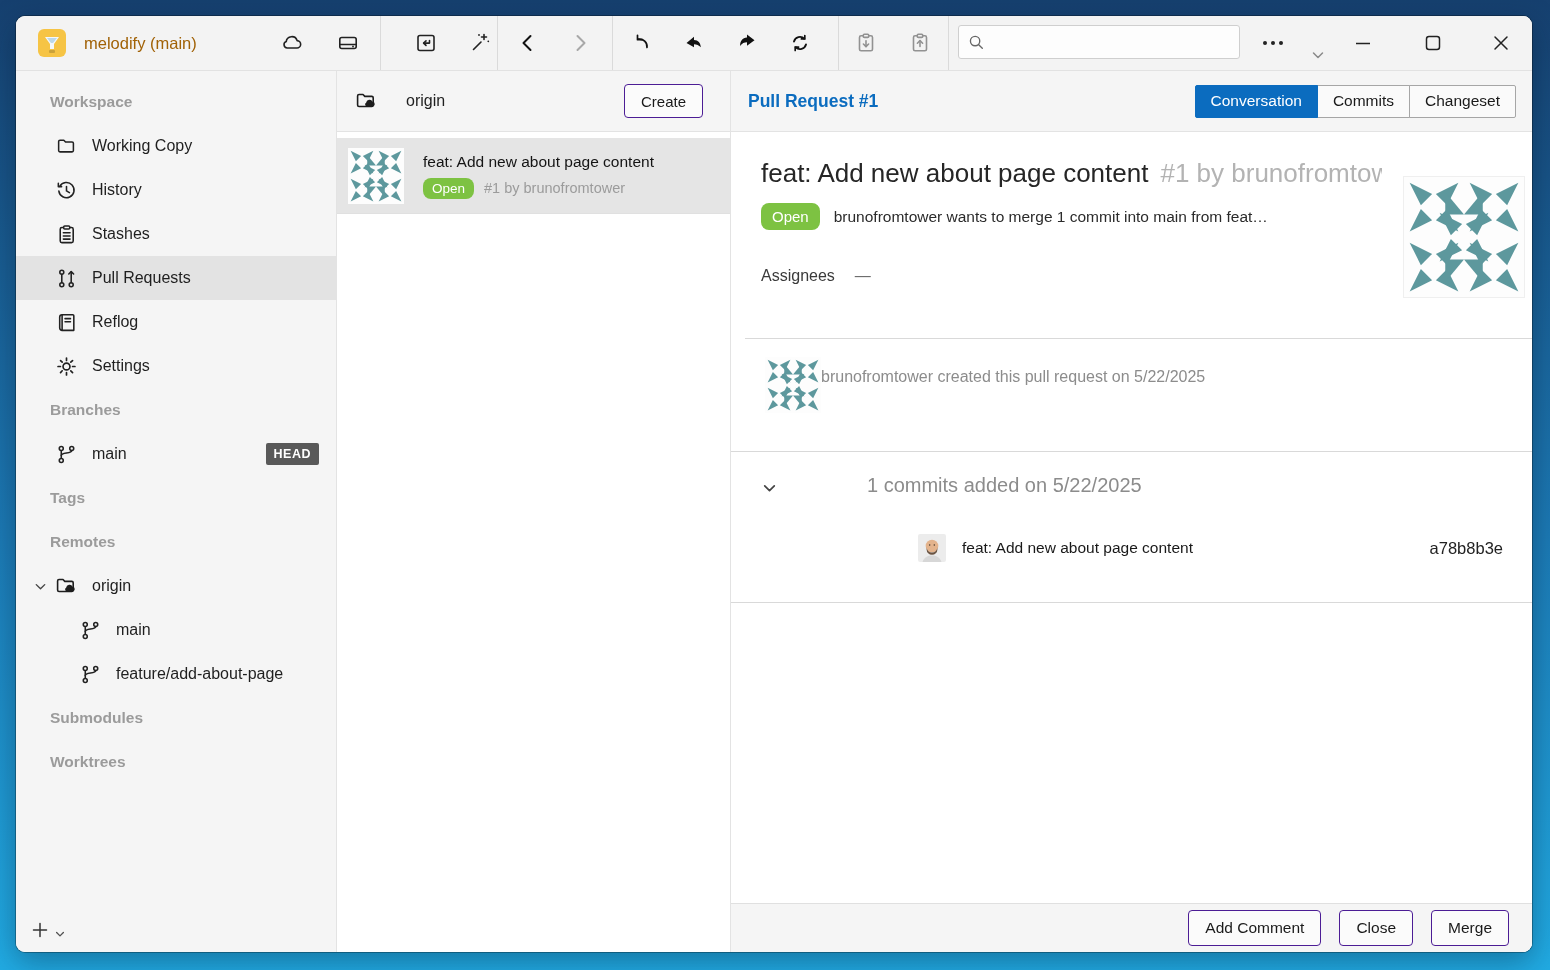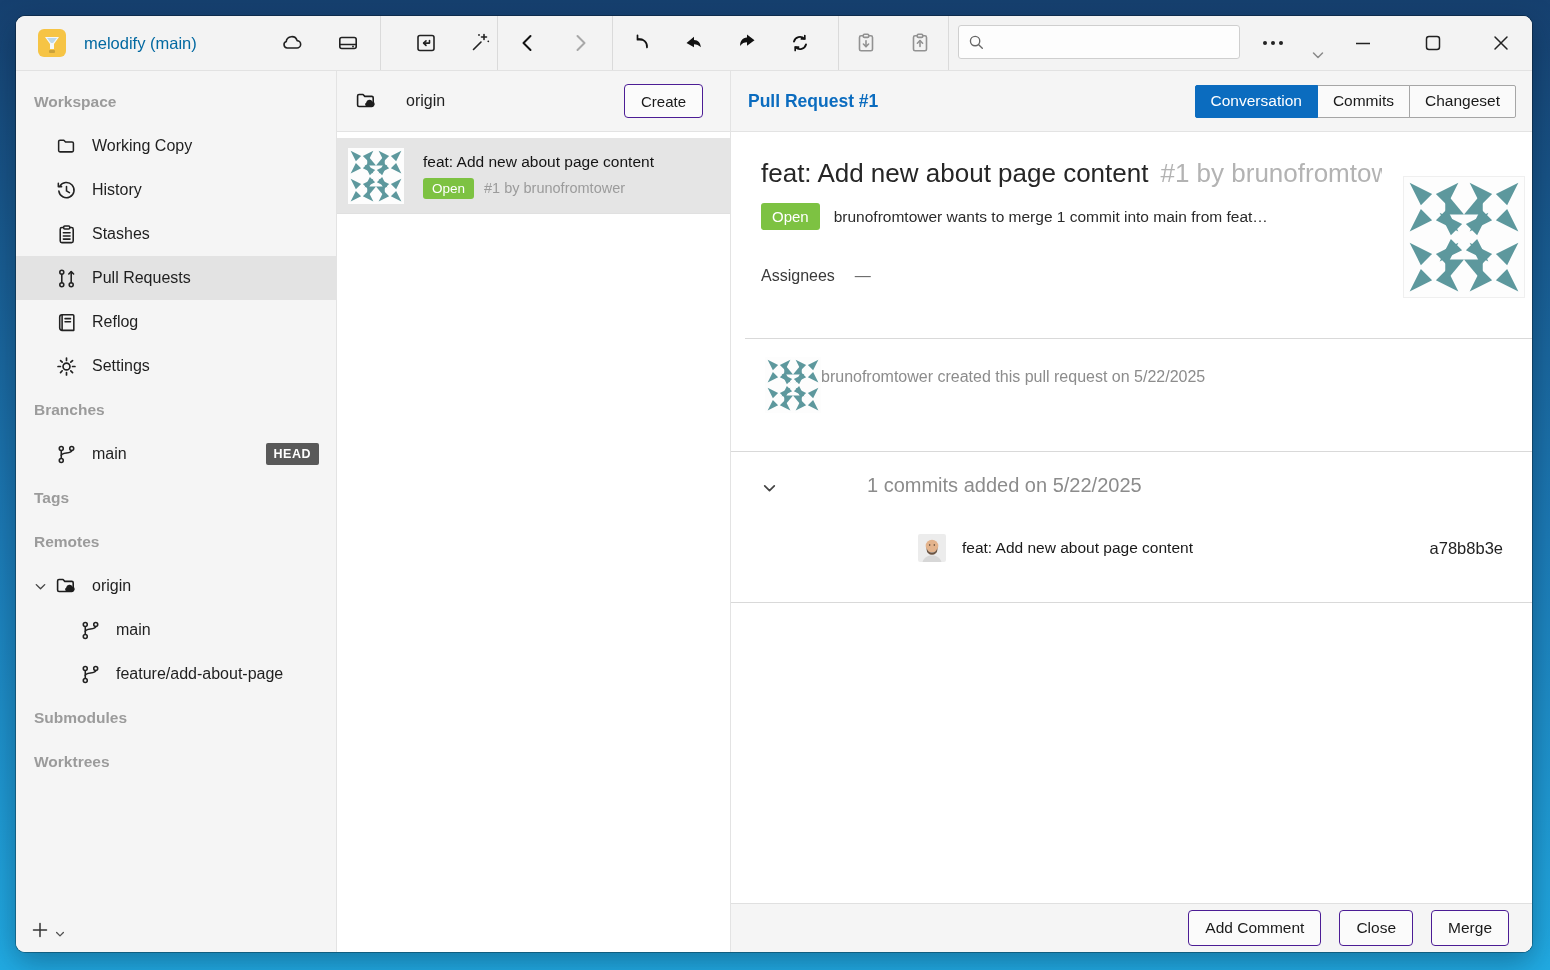--- a/index.html
+++ b/index.html
@@ -12,34 +12,34 @@
   .window{
     position:absolute;left:16px;top:16px;width:1516px;height:936px;
     background:#ffffff;border-radius:9px;overflow:hidden;
     box-shadow:0 0 0 1px rgba(0,0,0,.28),0 10px 30px rgba(0,20,40,.35);
   }
   
   .titlebar{position:relative;height:54px;background:#f3f3f3;border-bottom:1px solid #e2e2e2;}
   .tb{position:absolute;top:0;height:54px;display:flex;align-items:center;justify-content:center;}
   .tb svg{display:block;}
   .tbsep{position:absolute;top:0;width:1px;height:54px;background:#dadada;}
-  .apptitle{font-size:16.5px;color:#0369a1;}
+  .apptitle{font-size:16.5px;color:#a16207;}
   .searchbox{position:absolute;left:942px;top:9px;width:282px;height:34px;background:#fdfdfd;
     border:1px solid #cfcfcf;border-radius:3px;display:flex;align-items:center;box-sizing:border-box;padding-left:8px;}
   .searchbox input{border:none;outline:none;background:transparent;flex:1;height:100%;
     font-family:"Liberation Sans",sans-serif;font-size:14px;padding:0 6px;}
   .winbtn{width:58px;cursor:default;}
   
   .cols{position:absolute;top:55px;left:0;right:0;bottom:0;display:flex;}
   .sidebar{width:321px;background:#f5f5f5;border-right:1px solid #e3e3e3;box-sizing:border-box;
     display:flex;flex-direction:column;padding-top:9px;position:relative;}
   .col-list{width:394px;background:#ffffff;border-right:1px solid #e3e3e3;box-sizing:border-box;display:flex;flex-direction:column;}
   .col-detail{flex:1;background:#ffffff;display:flex;flex-direction:column;min-width:0;}
   
-  .sb-h{height:44px;display:flex;align-items:center;padding-left:18px;
+  .sb-h{height:44px;display:flex;align-items:center;padding-left:34px;
     font-size:15.5px;font-weight:700;color:#9b9b9b;}
   .sb-item{height:44px;display:flex;align-items:center;padding-left:38px;font-size:16px;color:#1f1f1f;}
   .sb-item .sb-ic{width:24px;height:24px;margin-right:14px;display:flex;align-items:center;justify-content:center;}
   .sb-item.sel{background:#e3e3e3;}
   .sb-item.remote{padding-left:15px;}
   .sb-item.remote .sb-exp{width:18px;height:18px;margin-right:5px;display:flex;align-items:center;justify-content:center;}
   .sb-item.child{padding-left:62px;}
   .head-badge{margin-left:auto;margin-right:17px;background:#595959;color:#fff;
     font-size:12.5px;font-weight:700;padding:4px 8px;border-radius:2px;letter-spacing:.5px;}
   .sb-footer{position:absolute;left:14px;bottom:8px;display:flex;align-items:flex-end;gap:4px;}
@@ -50,21 +50,21 @@
   .pl-remote{font-size:16px;color:#1f1f1f;}
   .btn{font-family:"Liberation Sans",sans-serif;font-size:15px;color:#1a1a1a;background:#fbfbfb;
     border:1px solid #4c1d95;border-radius:4px;height:34px;padding:0 16px;}
   .pl-head .btn{position:absolute;right:27px;top:13px;}
   .pl-item{margin-top:6px;height:76px;display:flex;align-items:center;padding-left:11px;box-sizing:border-box;
     border-bottom:1px solid #e0e0e0;}
   .pl-item.sel{background:#e5e5e5;}
   .pl-txt{margin-left:19px;min-width:0;}
   .pl-title{font-size:15.5px;color:#141414;white-space:nowrap;}
   .pl-meta-row{display:flex;align-items:center;gap:10px;margin-top:7px;}
-  .badge-open{background:#7dc242;color:#fff;font-size:13.5px;padding:3px 9px;border-radius:3px;}
+  .badge-open{background:#7dc242;color:#fff;font-size:13.5px;padding:3px 9px;border-radius:8px;}
   .pl-meta{color:#9b9b9b;font-size:14.5px;}
   .ident{background:#fff;}
   .i56{width:56px;height:56px;flex:0 0 56px;}
   .i120{width:120px;height:120px;border:1px solid #efefef;}
   
   .dt-head{height:61px;background:#f5f5f5;border-bottom:1px solid #e3e3e3;display:flex;align-items:center;
     box-sizing:border-box;padding:0 16px 0 17px;}
   .dt-title{font-size:17.5px;font-weight:700;color:#0b6cbf;text-align:right;}
   .tabs{margin-left:auto;display:flex;}
   .tab{height:33px;padding:0 15px;font-family:"Liberation Sans",sans-serif;font-size:15.5px;color:#1a1a1a;

